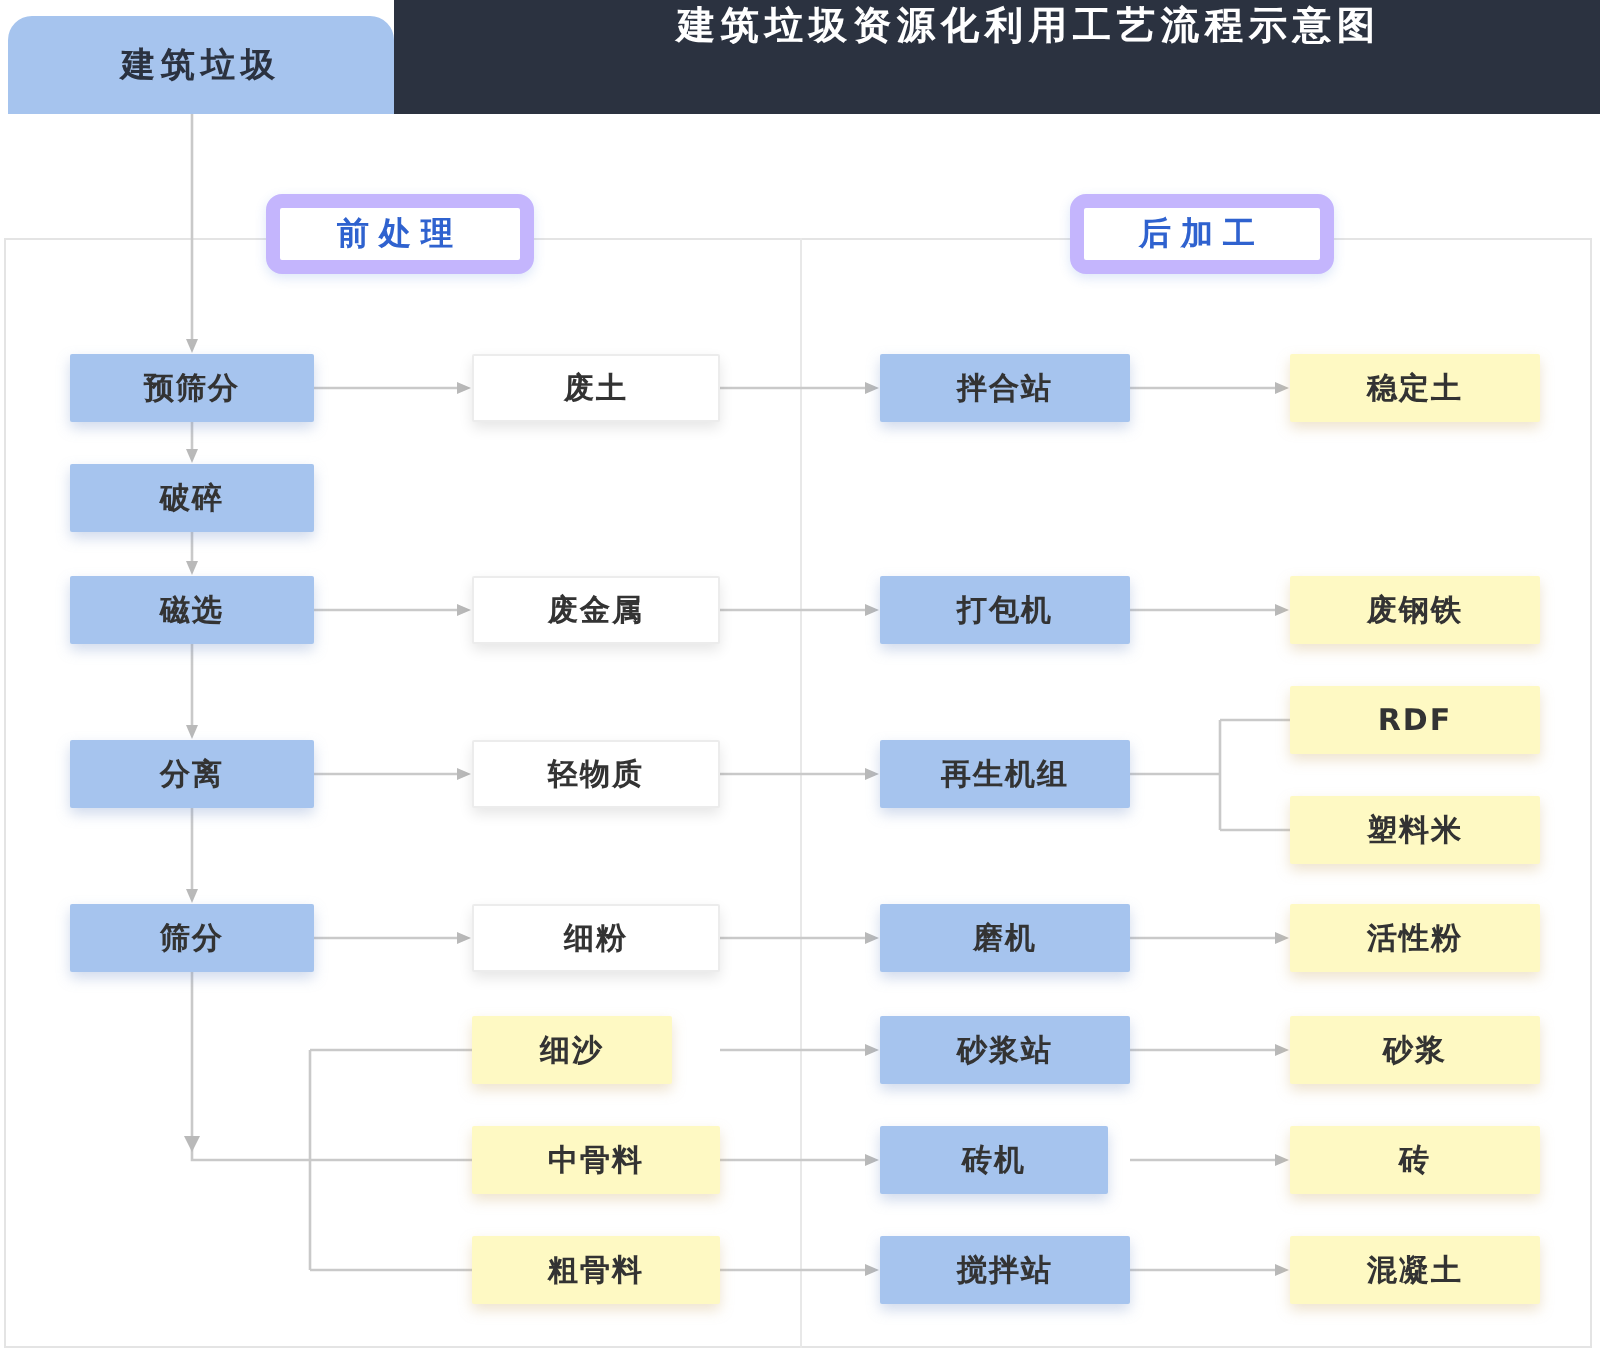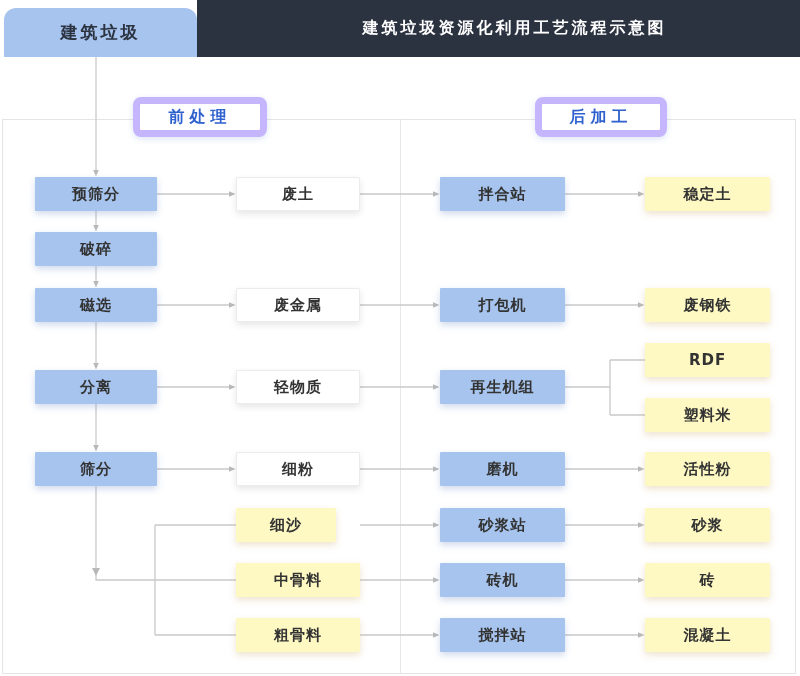--- a/index.html
+++ b/index.html
@@ -14,22 +14,22 @@
     overflow: hidden;
   }
 
   
   .titlebar {
     position: absolute;
     left: 197px; top: 0;
     width: 603px; height: 57px;
     background: #2b3240;
     color: #ffffff;
-    display: flex; align-items: center; justify-content: center;
-    font-size: 16px; font-weight: bold; letter-spacing: 3px; padding-left: 32px;
+    display: flex; justify-content: center;
+    font-size: 19px; font-weight: bold; letter-spacing: 3px; padding-left: 32px;
   }
   .source-tab {
     position: absolute;
     left: 4px; top: 8px;
     width: 193px; height: 49px;
     background: #a6c4ee;
     border-radius: 12px 12px 0 0;
     display: flex; align-items: center; justify-content: center;
     font-size: 17px; font-weight: bold; color: #2b3240; letter-spacing: 3px;
   }
@@ -158,21 +158,21 @@
   <div class="node white" style="left:236px; top:452px; width:124px;">细粉</div>
   <div class="node yellow" style="left:236px; top:508px; width:100px;">细沙</div>
   <div class="node yellow" style="left:236px; top:563px; width:124px;">中骨料</div>
   <div class="node yellow" style="left:236px; top:618px; width:124px;">粗骨料</div>
 
   <div class="node blue" style="left:440px; top:177px; width:125px;">拌合站</div>
   <div class="node blue" style="left:440px; top:288px; width:125px;">打包机</div>
   <div class="node blue" style="left:440px; top:370px; width:125px;">再生机组</div>
   <div class="node blue" style="left:440px; top:452px; width:125px;">磨机</div>
   <div class="node blue" style="left:440px; top:508px; width:125px;">砂浆站</div>
-  <div class="node blue" style="left:440px; top:563px; width:125px;">砖机</div>
+  <div class="node blue" style="left:440px; top:563px; width:114px;">砖机</div>
   <div class="node blue" style="left:440px; top:618px; width:125px;">搅拌站</div>
 
   <div class="node yellow" style="left:645px; top:177px; width:125px;">稳定土</div>
   <div class="node yellow" style="left:645px; top:288px; width:125px;">废钢铁</div>
   <div class="node yellow" style="left:645px; top:343px; width:125px;">RDF</div>
   <div class="node yellow" style="left:645px; top:398px; width:125px;">塑料米</div>
   <div class="node yellow" style="left:645px; top:452px; width:125px;">活性粉</div>
   <div class="node yellow" style="left:645px; top:508px; width:125px;">砂浆</div>
   <div class="node yellow" style="left:645px; top:563px; width:125px;">砖</div>
   <div class="node yellow" style="left:645px; top:618px; width:125px;">混凝土</div>

